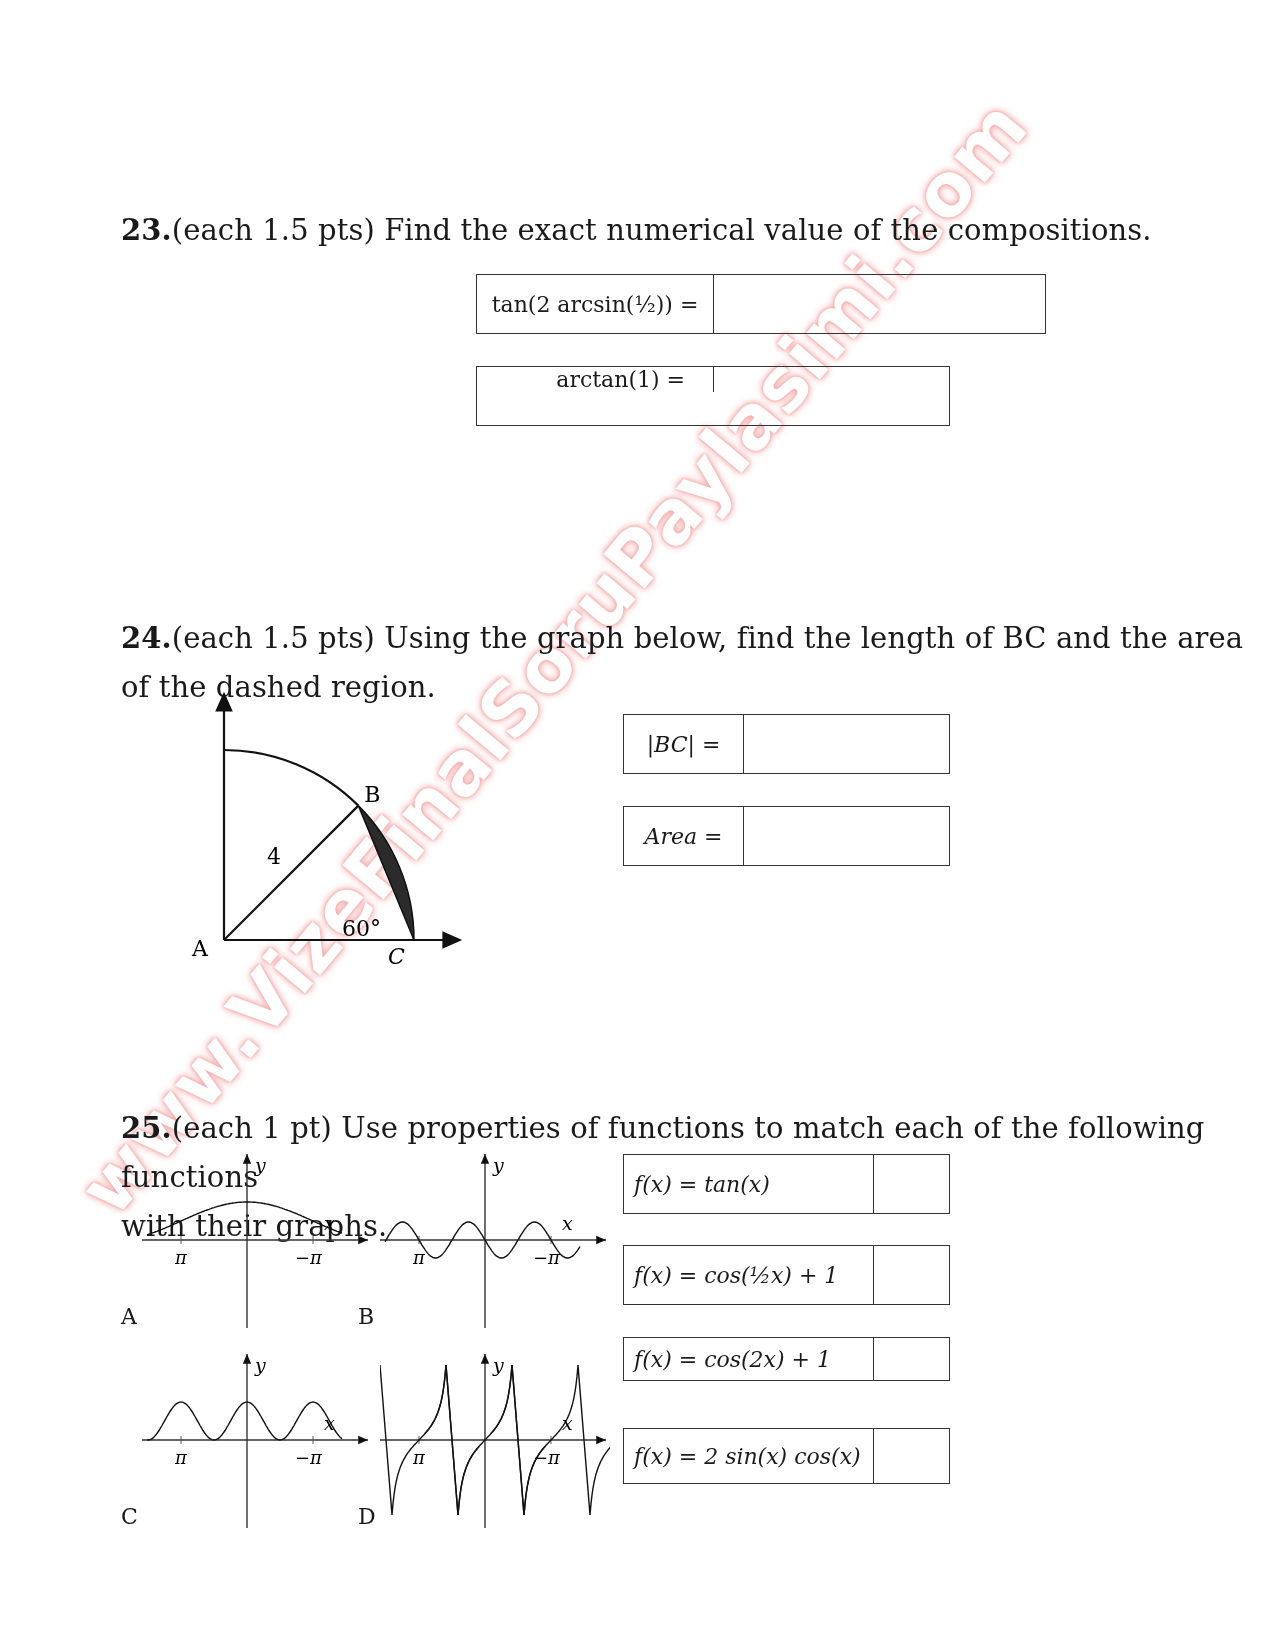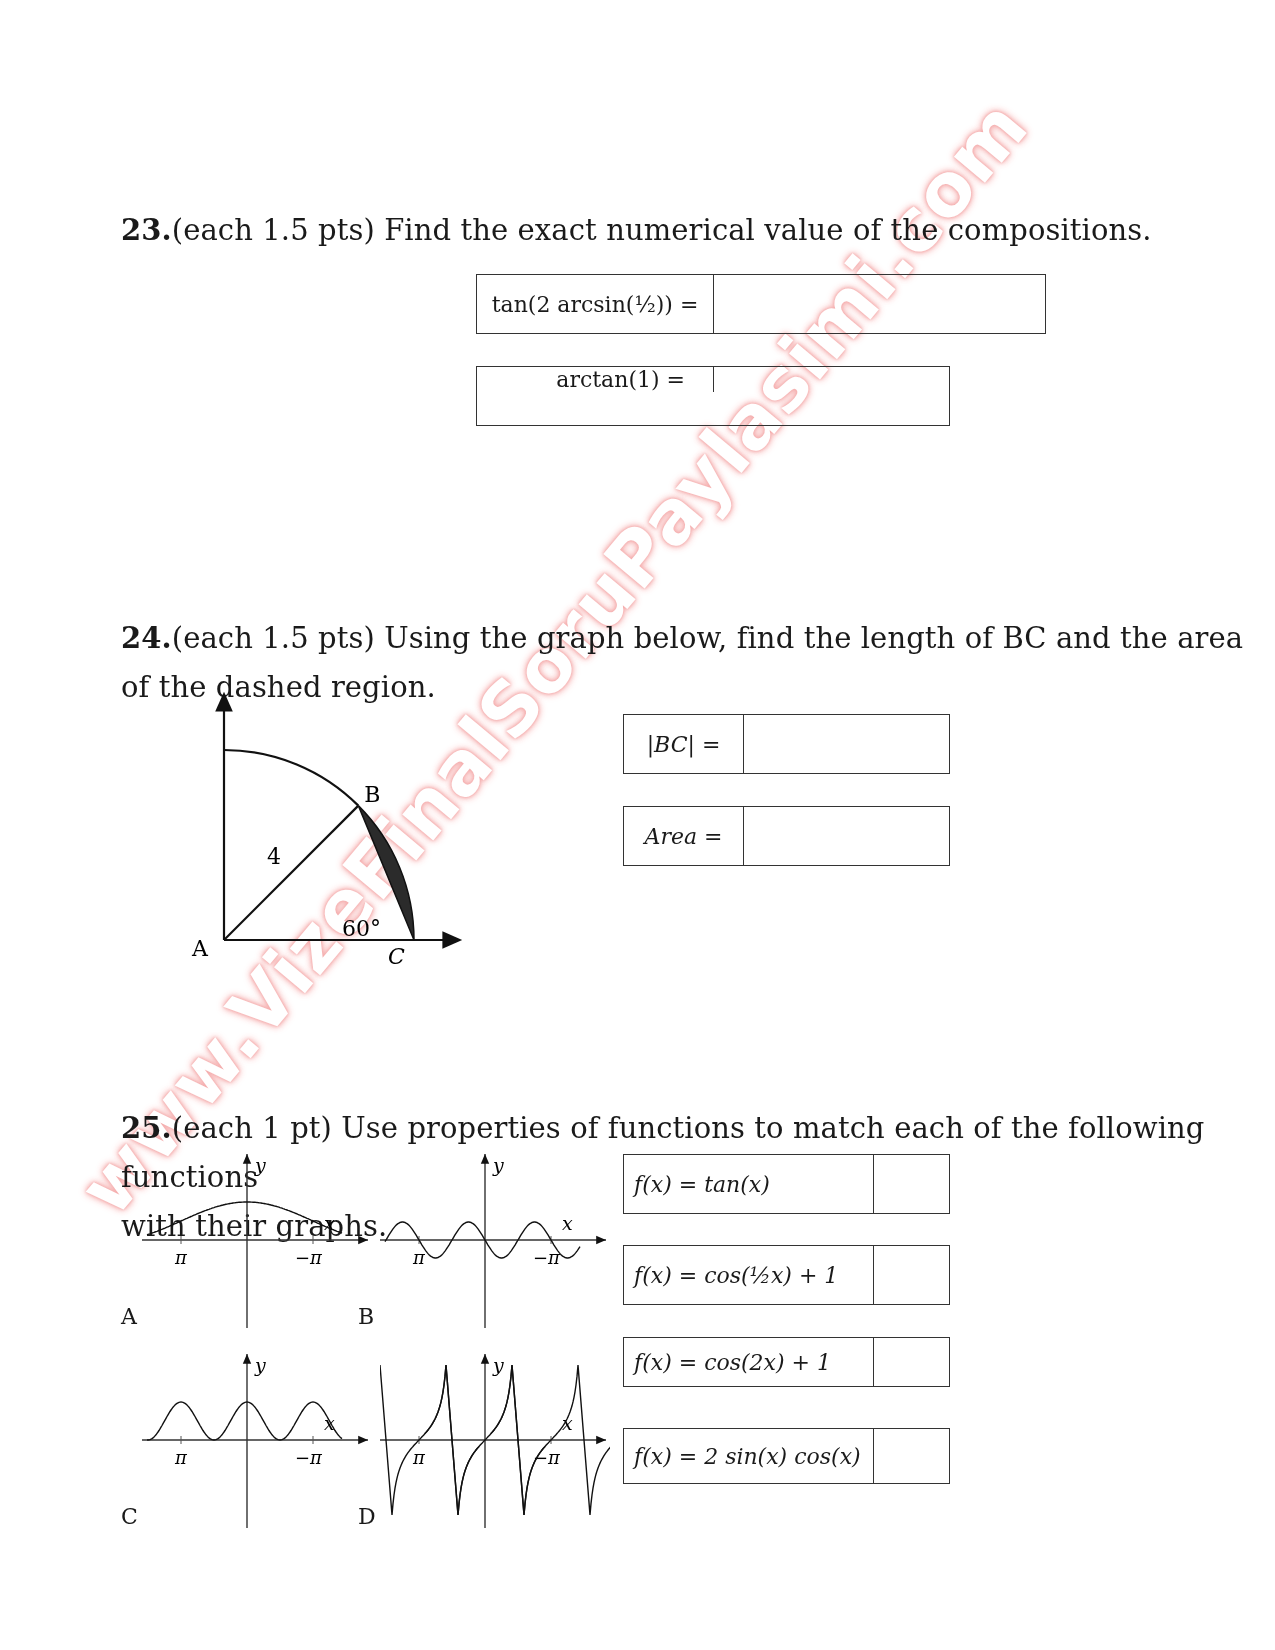--- a/index.html
+++ b/index.html
@@ -155,21 +155,21 @@
       <span>f(x) = tan(x)</span>
     </div>
   <div class="rhs"></div>
 </div>
 <div class="box" style="left:623px;top:1245px;width:327px;height:60px;">
   <div class="lhs it" style="width:250px;padding-left:10px;">
       <span>f(x) = cos(½x) + 1</span>
     </div>
   <div class="rhs"></div>
 </div>
-<div class="box" style="left:623px;top:1337px;width:327px;height:50px;gap:26px;">
+<div class="box" style="left:623px;top:1337px;width:327px;height:44px;gap:26px;">
   <div class="lhs it" style="width:250px;padding-left:10px;">
       <span>f(x) = cos(2x) + 1</span>
     </div>
   <div class="rhs"></div>
 </div>
 <div class="box" style="left:623px;top:1428px;width:327px;height:56px;">
   <div class="lhs it" style="width:250px;padding-left:10px;">
       <span>f(x) = 2 sin(x) cos(x)</span>
     </div>
   <div class="rhs"></div>

